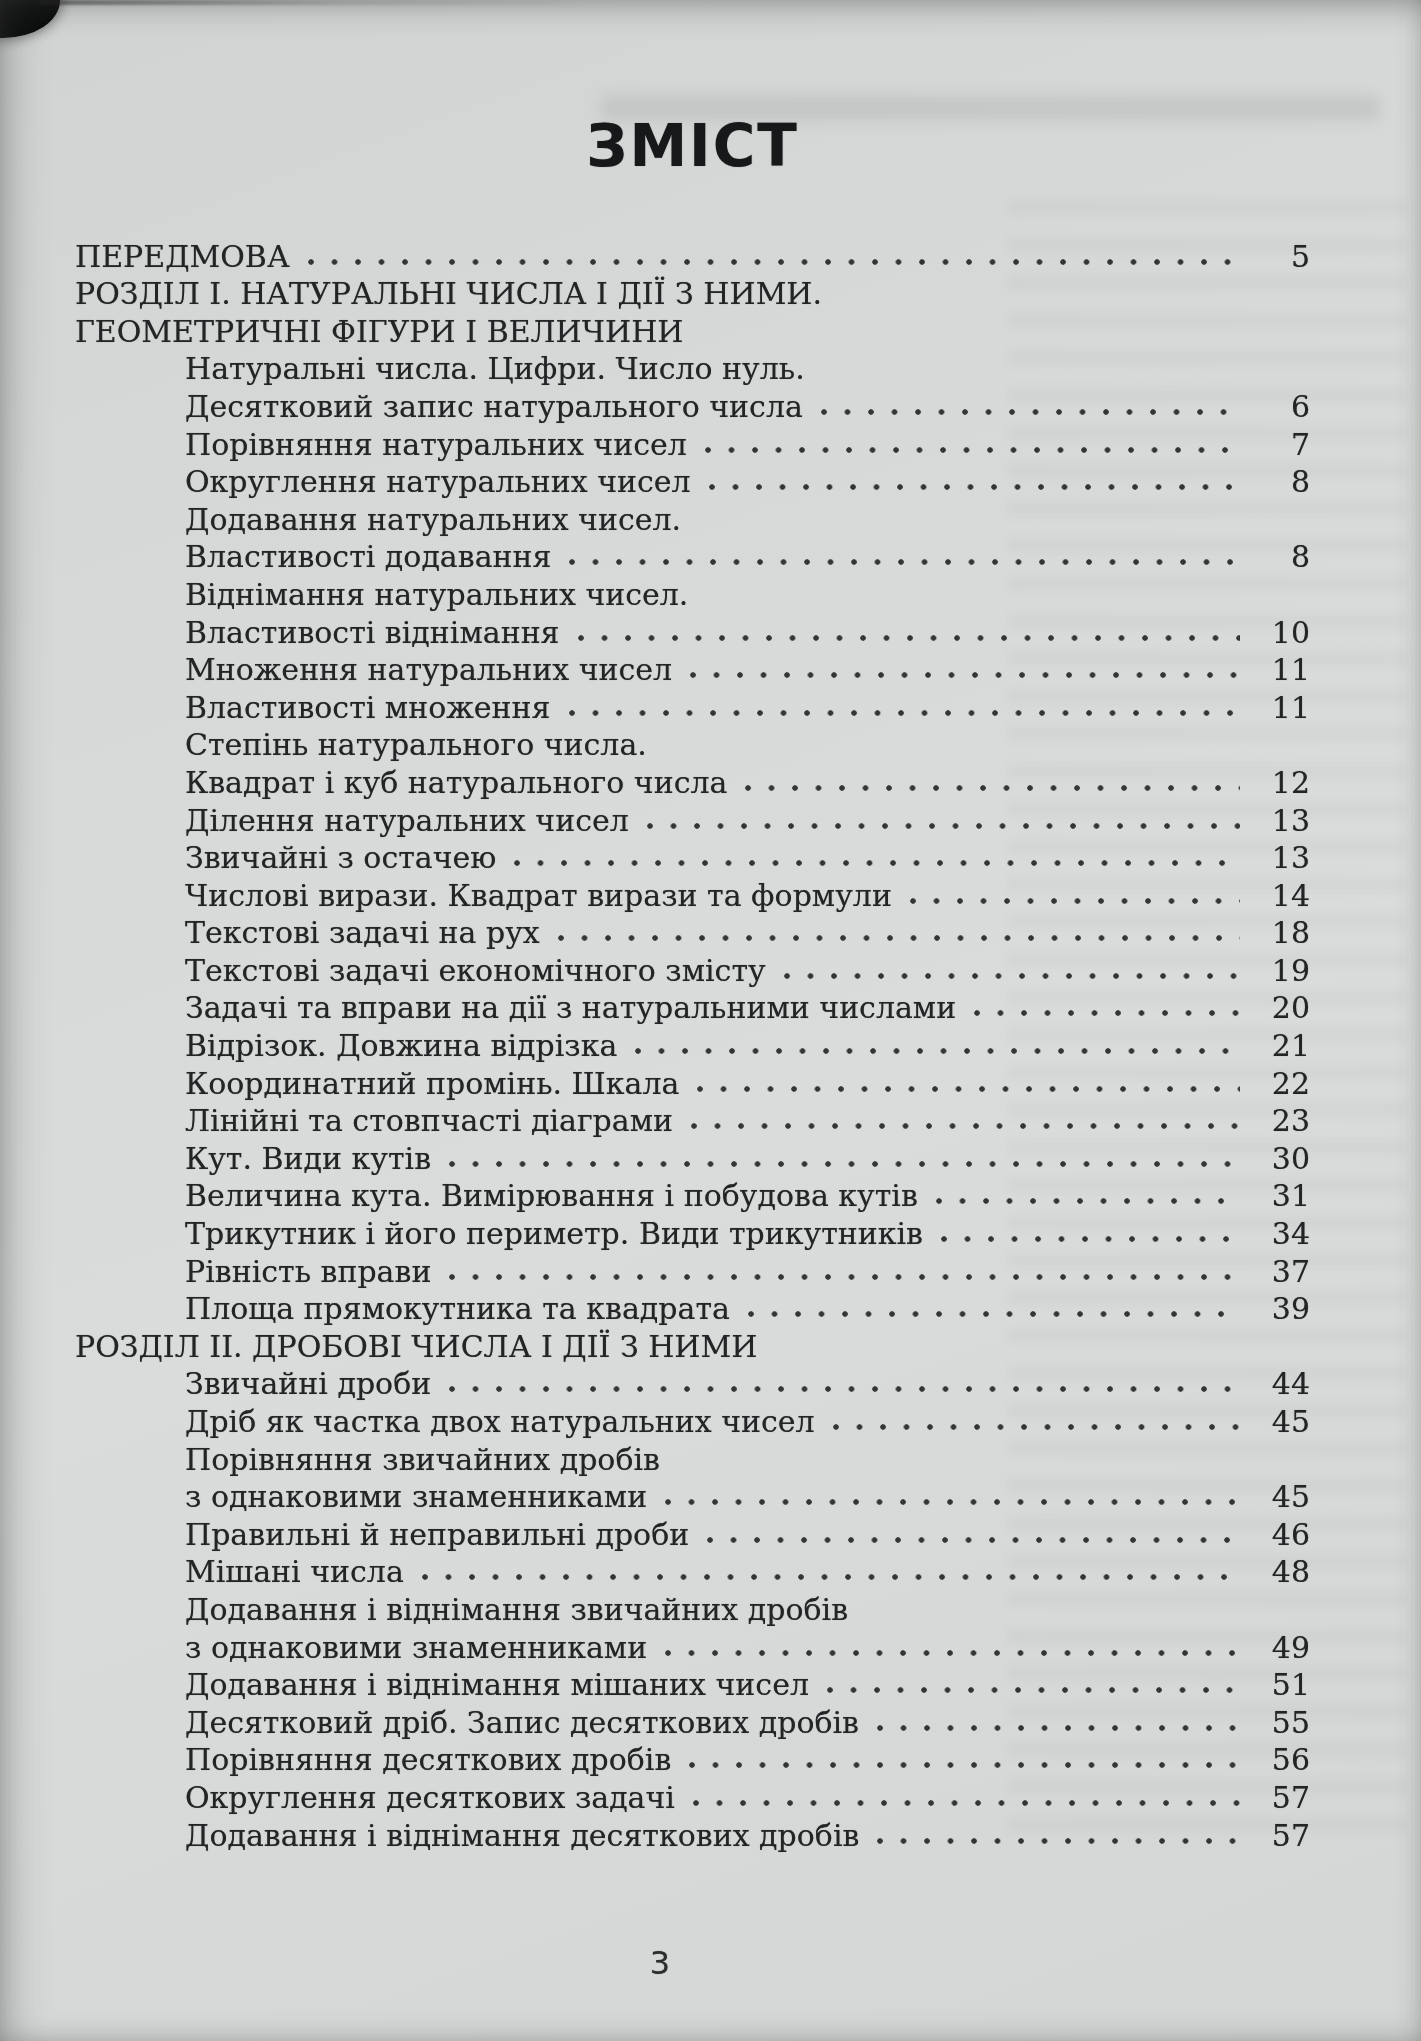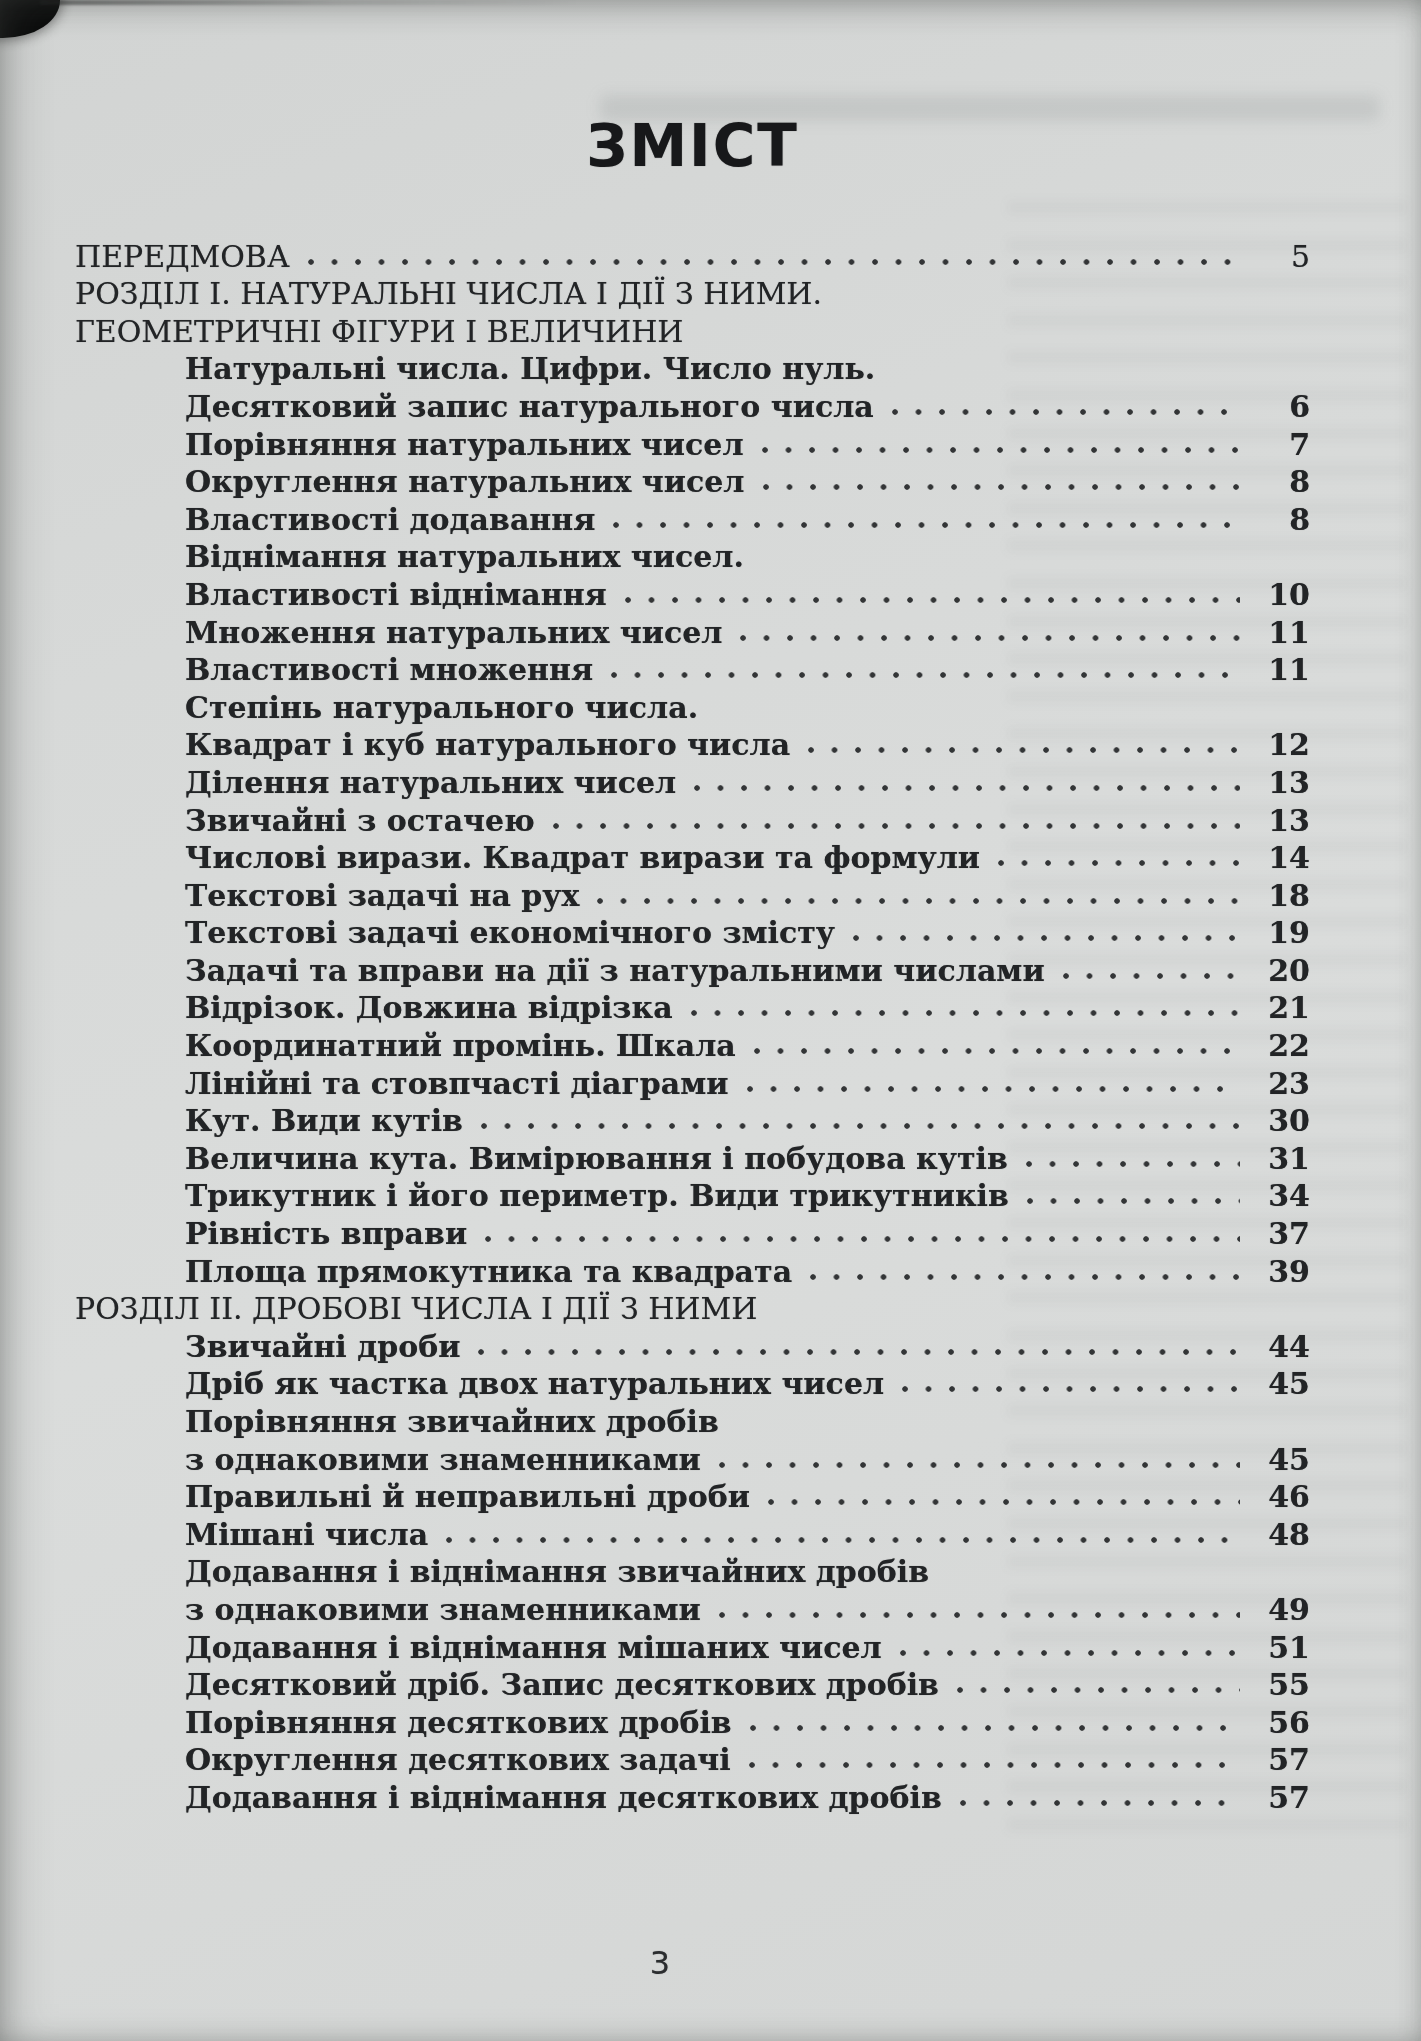--- a/index.html
+++ b/index.html
@@ -40,21 +40,21 @@
     position:absolute;top:112px;left:75px;width:1235px;text-align:center;
     font-family:"DejaVu Sans","Liberation Sans",sans-serif;
     font-weight:bold;font-size:58px;letter-spacing:2px;color:#17181a;
     text-shadow:0 0 1px rgba(23,24,26,.5);
   }
   .toc{
     position:absolute;top:237px;left:75px;width:1235px;
     text-shadow:0 0 .8px rgba(34,36,38,.55);
   }
   .toc-row{display:flex;align-items:flex-end;height:37.6px;font-size:30px;white-space:nowrap;justify-content:space-between;}
-  .toc-row.indent{padding-left:110px;font-weight:bold;}
+  .toc-row.indent{padding-left:110px;}
   .entry-label,.pagenum{line-height:36px;}
   .pagenum{flex:0 0 66px;text-align:right;}
   .leader{
     flex:1 1 auto;height:12px;margin:0 4px 7px 12px;
     background-image:radial-gradient(circle at 3px 6px,rgba(28,30,32,.88) 2.4px,rgba(28,30,32,0) 3.1px);
     background-size:23.5px 12px;background-repeat:repeat-x;background-position:left 6px center;
   }
   .folio{
     position:absolute;top:1944px;left:0;width:1320px;text-align:center;
     font-family:"DejaVu Sans","Liberation Sans",sans-serif;
@@ -99,20 +99,24 @@
     <span class="entry-label">Порівняння натуральних чисел</span>
     <span class="leader"></span>
     <span class="pagenum">7</span>
   </div>
       <div class="toc-row indent">
     <span class="entry-label">Округлення натуральних чисел</span>
     <span class="leader"></span>
     <span class="pagenum">8</span>
   </div>
       <div class="toc-row indent">
+    <span class="entry-label">Додавання натуральних чисел.</span>
+
+  </div>
+      <div class="toc-row indent">
     <span class="entry-label">Властивості додавання</span>
     <span class="leader"></span>
     <span class="pagenum">8</span>
   </div>
       <div class="toc-row indent">
     <span class="entry-label">Віднімання натуральних чисел.</span>
 
   </div>
       <div class="toc-row indent">
     <span class="entry-label">Властивості віднімання</span>

